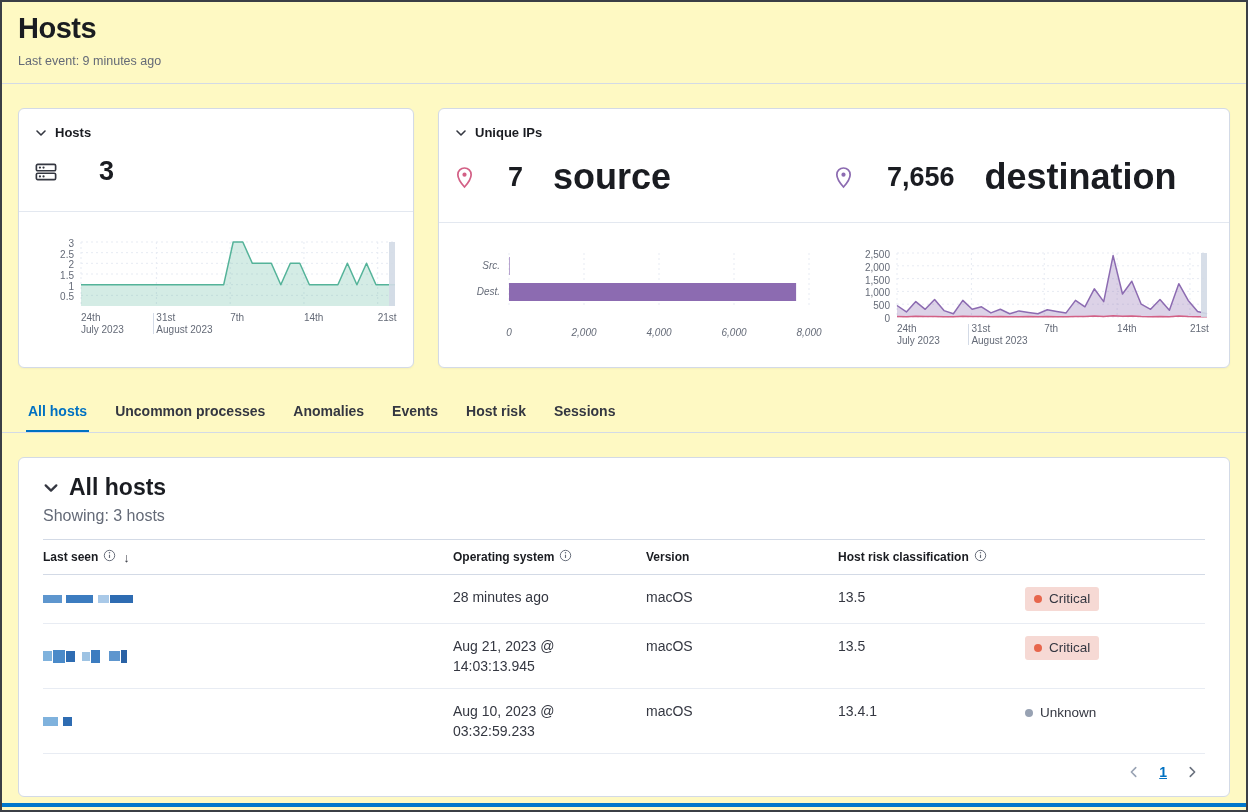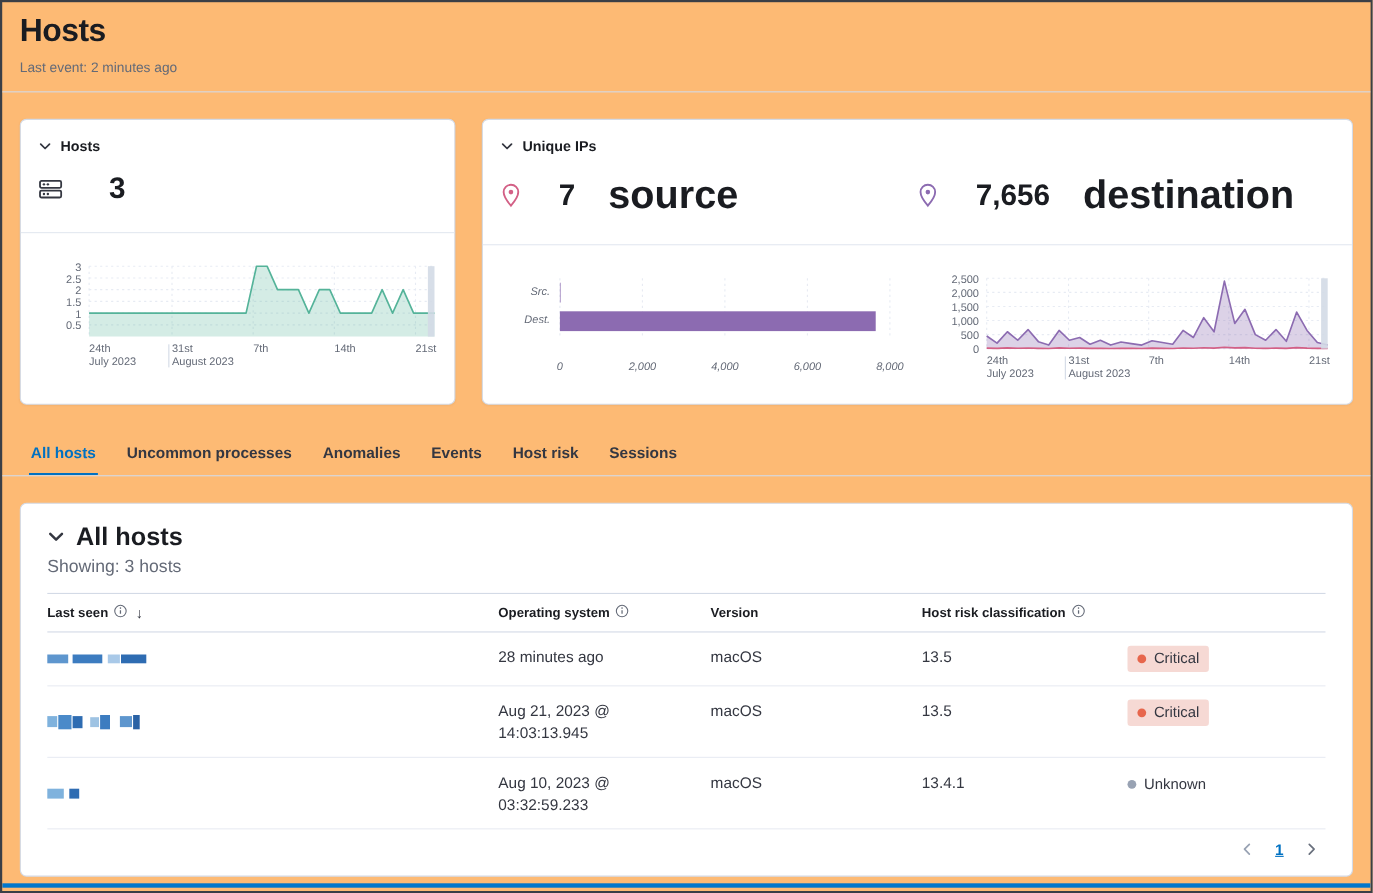--- a/index.html
+++ b/index.html
@@ -1,18 +1,18 @@
 <!DOCTYPE html>
 <html><head>
 <meta charset="utf-8">
 <style>
   * { box-sizing: border-box; }
   html,body { margin:0; padding:0; background:#fff; }
   body { font-family:"Liberation Sans","DejaVu Sans",sans-serif; color:#343741; }
-  .frame { position:relative; width:1248px; height:812px; border:2px solid #3b3f46; background:#fdba74; overflow:hidden; }
+  .frame { position:relative; width:1248px; height:812px; border:2px solid #3b3f46; background:#fef9c3; overflow:hidden; }
 
   
   .page-header { padding:6px 16px 0; }
   h1.page-title { margin:4px 0 0; font-size:29px; font-weight:700; color:#1a1c21; letter-spacing:-0.5px; }
   .last-event { margin-top:9px; font-size:12.5px; color:#646a77; }
   .page-divider { border:none; border-top:1px solid #d3dae6; margin:15px 0 0; }
 
   
   .cards { display:flex; gap:24px; padding:24px 16px 0; }
   .card { border:1px solid #d3dae6; border-radius:6px; background:#fff; padding:16px; height:260px; box-shadow:0 1px 2px rgba(0,0,0,.04); }
@@ -85,21 +85,21 @@
 
   .bottom-bar { position:absolute; left:0; right:0; bottom:3px; height:4px; background:#0077cc; }
 </style>
 </head>
 <body>
 
 <div class="frame">
 
   <div class="page-header">
     <h1 class="page-title">Hosts</h1>
-    <div class="last-event">Last event: 2 minutes ago</div>
+    <div class="last-event">Last event: 9 minutes ago</div>
   </div>
   <hr class="page-divider">
 
   <div class="cards">
 
     <section class="card card-hosts">
       <div class="card-head">
         <span class="chev">
           <svg width="12" height="12" viewBox="0 0 12 12">
               <path d="M2 4l4 4 4-4" fill="none" stroke="#343741" stroke-width="1.6" stroke-linecap="round" stroke-linejoin="round"></path>

